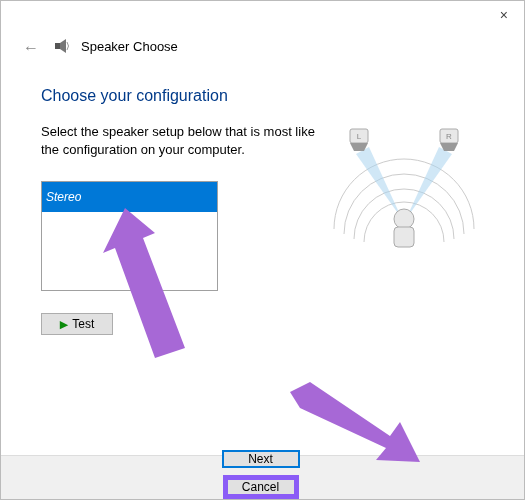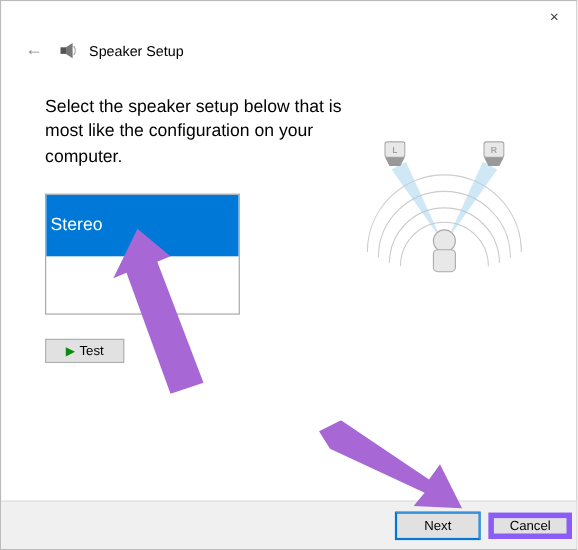--- a/index.html
+++ b/index.html
@@ -60,41 +60,42 @@
   padding: 18px 30px 10px 40px;
   position: relative;
 }
 .config-heading {
   color: #003a89;
   font-size: 16px;
   font-weight: 400;
   margin-bottom: 18px;
 }
 .instruction {
-  font-size: 16px;
+  font-size: 13px;
   color: #000;
   line-height: 1.4;
   max-width: 280px;
   margin-bottom: 22px;
 }
 .channels-label {
   font-size: 12px;
   margin-bottom: 4px;
 }
 .listbox {
   width: 177px;
   height: 110px;
   border: 1px solid #a0a0a0;
   background: #fff;
   overflow: auto;
 }
 .list-item {
-  padding: 19px 4px;
-  font-size: 16px;
+  padding: 8px 4px;
+  font-size: 12px;
   cursor: default;
+  font-style: italic;
 }
 .list-item.selected {
   background: #0078d7;
   color: #fff;
 }
 .test-btn {
   margin-top: 22px;
   width: 72px;
   height: 22px;
   border: 1px solid #adadad;
@@ -126,20 +127,21 @@
 }
 .footer {
   height: 44px;
   background: #f0f0f0;
   border-top: 1px solid #ddd;
   display: flex;
   justify-content: flex-end;
   align-items: center;
   padding-right: 4px;
   gap: 8px;
+  flex-direction: column;
 }
 .btn {
   width: 76px;
   height: 24px;
   border: 5px solid #8b5cf6;
   background: #e1e1e1;
   font-size: 12px;
   cursor: pointer;
 }
 .btn.primary {
@@ -176,24 +178,25 @@
 
   <div class="header">
     <span class="back-arrow">←</span>
     <span class="speaker-icon">
       <svg viewBox="0 0 18 18">
           <rect x="2" y="6" width="5" height="6" fill="#555"></rect>
           <polygon points="7,6 13,2 13,16 7,12" fill="#777"></polygon>
           <path d="M14 5 Q17 9 14 13" stroke="#999" stroke-width="1" fill="none"></path>
         </svg>
     </span>
-    <span class="header-title">Speaker Setup</span>
+    <span class="header-title">Speaker Choose</span>
   </div>
 
   <div class="content">
+    <div class="config-heading">Choose your configuration</div>
     <div class="instruction">Select the speaker setup below that is most like the configuration on your computer.</div>
     <div class="listbox">
       <div class="list-item selected">Stereo</div>
     </div>
     <button class="test-btn">
       <span class="play">▶</span>
       <span>Test</span>
     </button>
 
     <div class="diagram">

